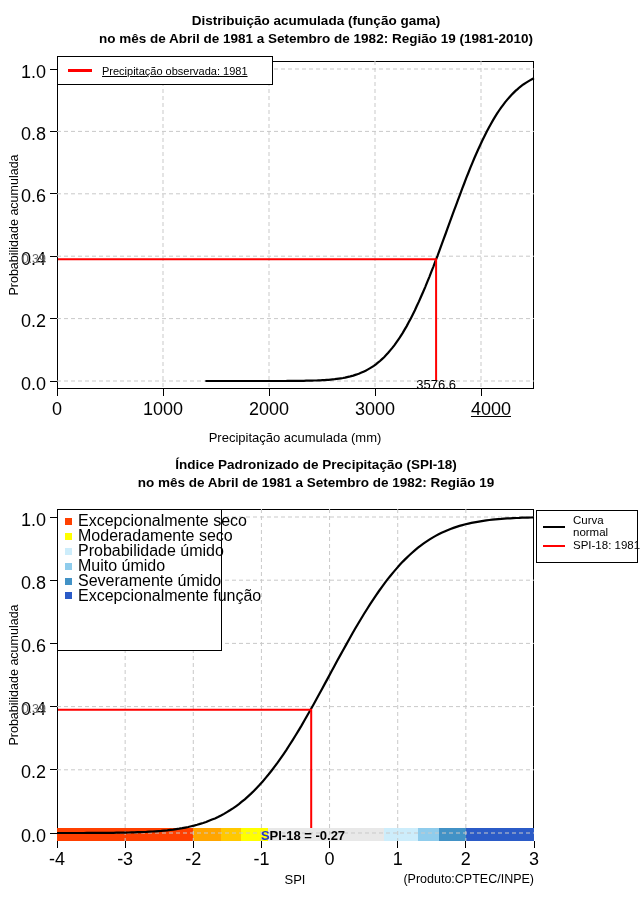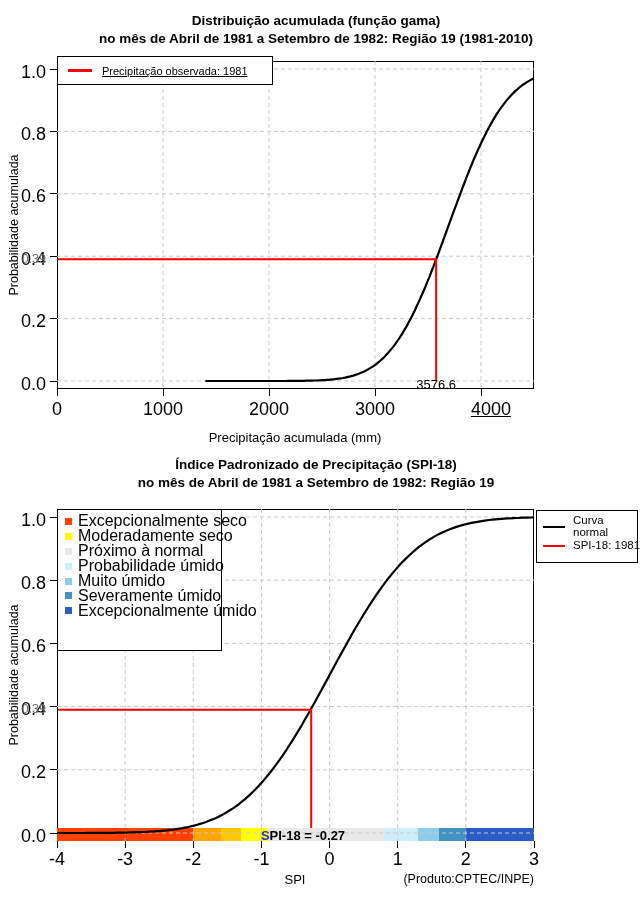--- a/index.html
+++ b/index.html
@@ -64,38 +64,34 @@
 <div id="cat-legend">
     <div class="cat-row">
       <span class="cat-swatch" style="background: rgb(255, 64, 0);"></span>
       <span class="cat-label">Excepcionalmente seco</span>
     </div>
     <div class="cat-row">
       <span class="cat-swatch" style="background: rgb(255, 255, 0);"></span>
       <span class="cat-label">Moderadamente seco</span>
     </div>
     <div class="cat-row">
-      <span class="cat-swatch" style="background: rgb(232, 232, 232);"></span>
-      <span class="cat-label">Próximo à normal</span>
-    </div>
-    <div class="cat-row">
       <span class="cat-swatch" style="background: rgb(205, 237, 251);"></span>
       <span class="cat-label">Probabilidade úmido</span>
     </div>
     <div class="cat-row">
       <span class="cat-swatch" style="background: rgb(143, 204, 236);"></span>
       <span class="cat-label">Muito úmido</span>
     </div>
     <div class="cat-row">
       <span class="cat-swatch" style="background: rgb(66, 146, 198);"></span>
       <span class="cat-label">Severamente úmido</span>
     </div>
     <div class="cat-row">
       <span class="cat-swatch" style="background: rgb(43, 91, 199);"></span>
-      <span class="cat-label">Excepcionalmente úmido</span>
+      <span class="cat-label">Excepcionalmente função</span>
     </div>
   </div>
 
 <div class="leg3">
   <div class="leg3-row">
     <span class="leg3-sample" id="leg3-s0" style="background: rgb(0, 0, 0);"></span>
     <span>
       <span class="l3l">Curva</span>
       <span class="l3l">normal</span>
     </span>

